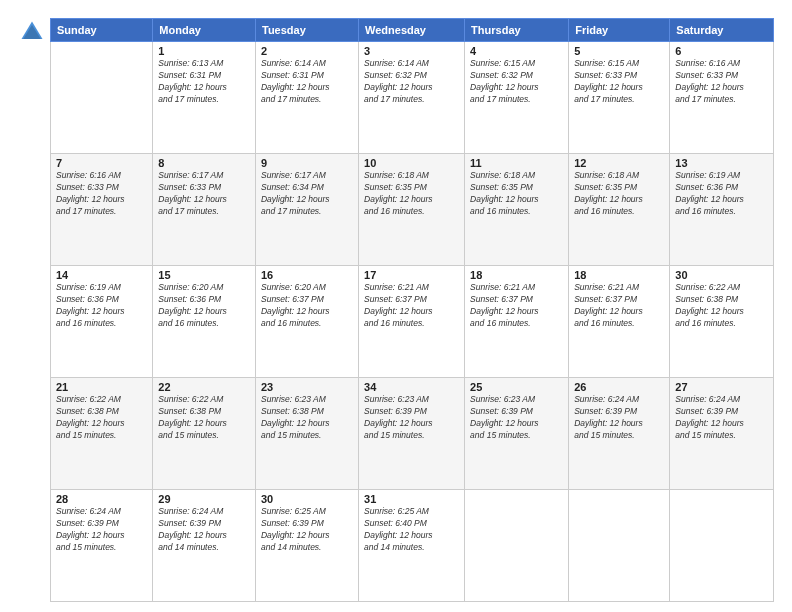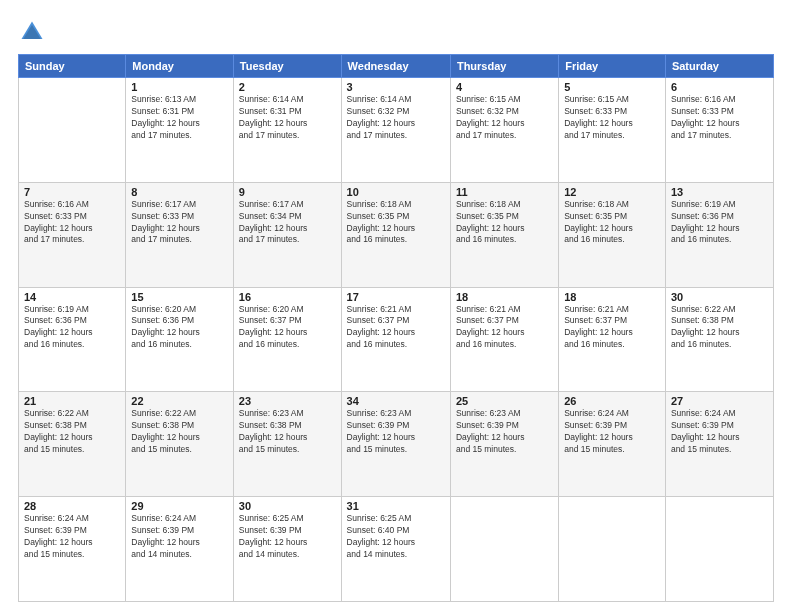--- a/index.html
+++ b/index.html
@@ -8,21 +8,21 @@
       background: #fff;
       width: 792px;
       height: 612px;
       overflow: hidden;
     }
     .page {
       width: 792px;
       height: 612px;
       padding: 18px 18px 10px 18px;
       display: flex;
-      flex-direction: column;
+      flex-direction: row;
     }
     .header {
       display: flex;
       justify-content: space-between;
       align-items: flex-start;
       margin-bottom: 8px;
     }
     .logo {
       display: flex;
       align-items: center;
@@ -84,20 +84,21 @@
       font-weight: bold;
       font-size: 11px;
       color: #222;
       display: block;
       margin-bottom: 1px;
     }
     .day-info {
       font-size: 8.5px;
       color: #333;
       line-height: 1.4;
+      font-style: italic;
     }
     .empty-cell {
       background: #fff !important;
     }
   </style>
 </head>
 <body>
 
 <div class="page">
   <div class="header">

